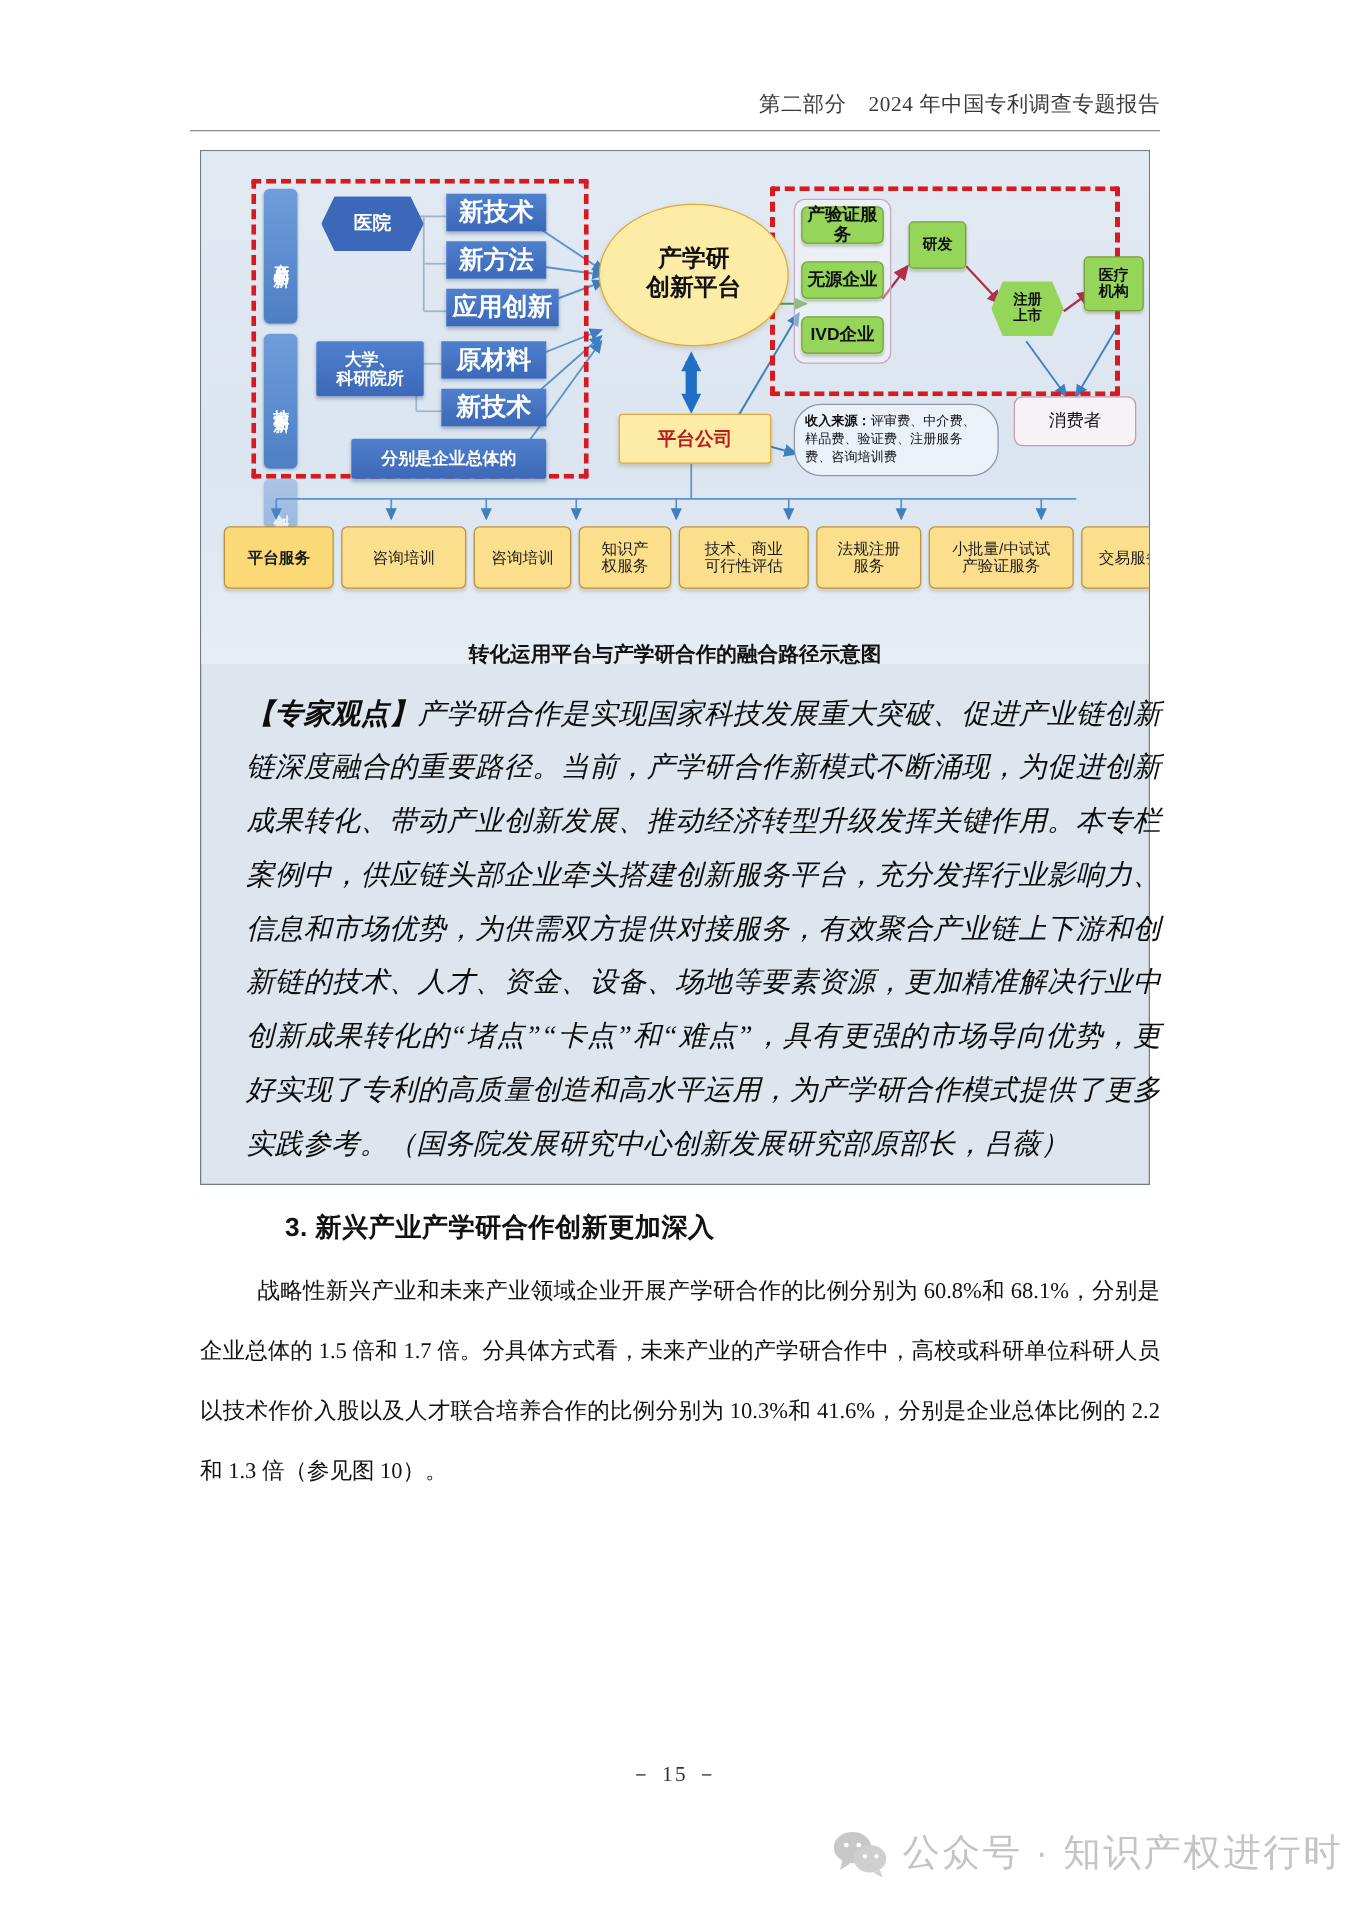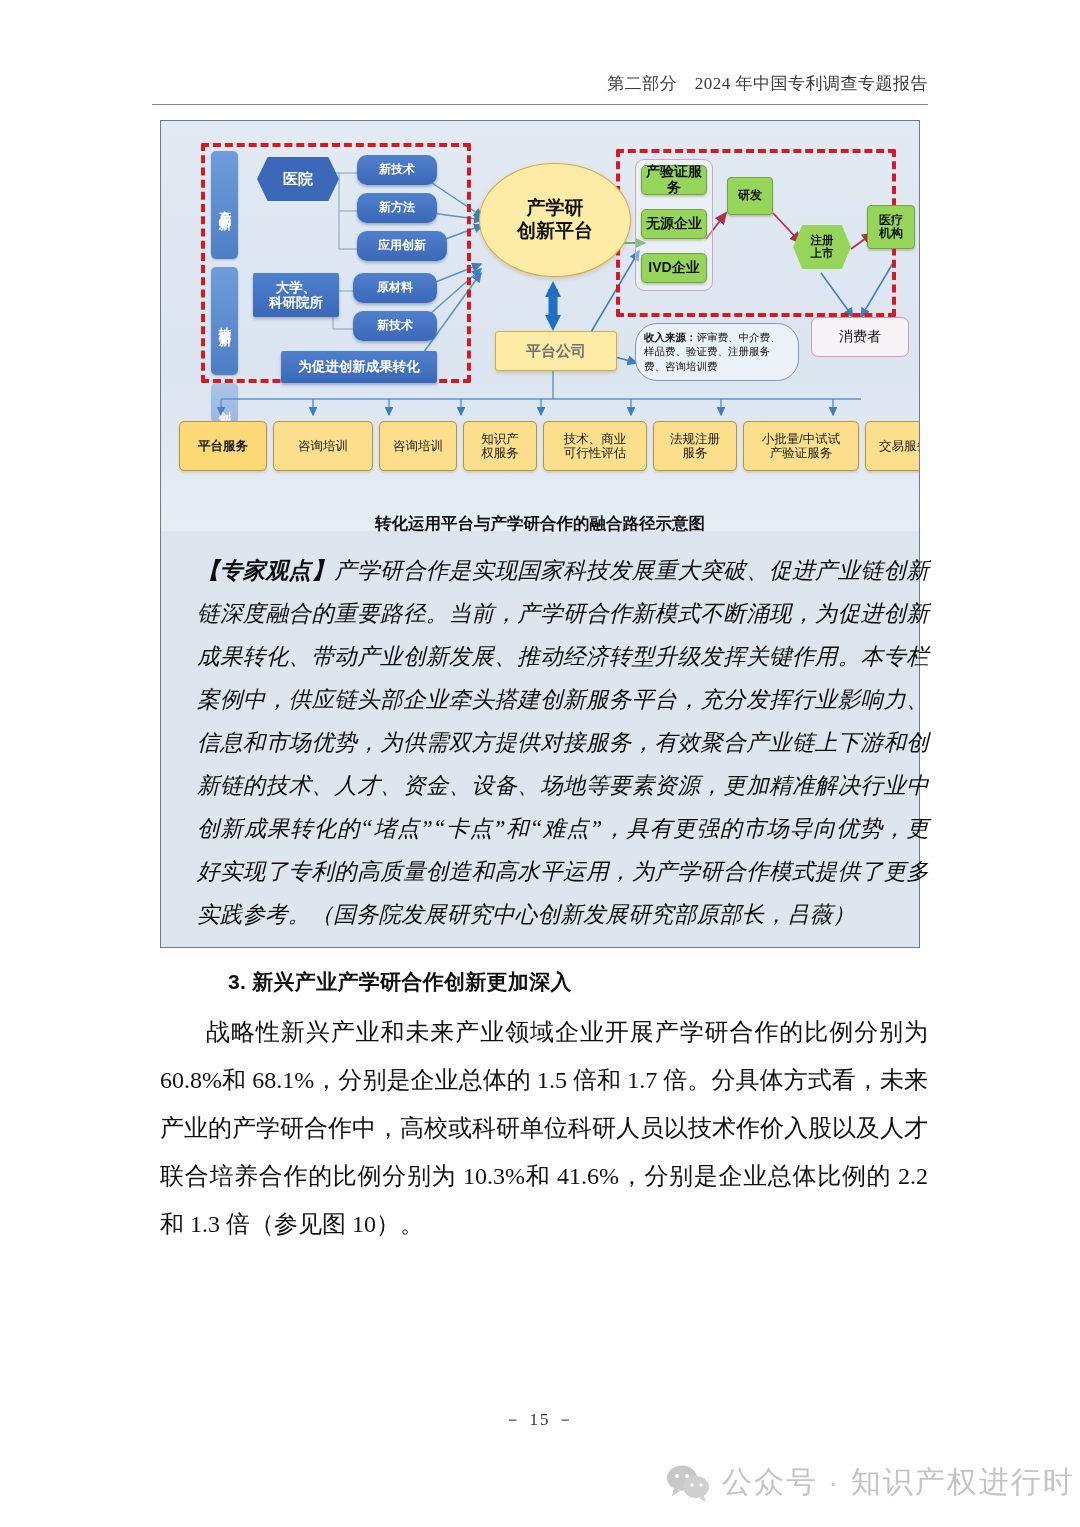--- a/index.html
+++ b/index.html
@@ -62,21 +62,21 @@
   
   .node{
     position:absolute;box-sizing:border-box;
     display:flex;align-items:center;justify-content:center;
     text-align:center;line-height:1.12;
     font-family:"Liberation Sans","DejaVu Sans",sans-serif;
     font-weight:bold;
   }
   .blue{
     background:linear-gradient(180deg,#4f80cd,#3b68b8);
-    color:#ffffff;border-radius:10px;font-size:12px;
+    color:#ffffff;border-radius:0;font-size:20px;
     box-shadow:0 2px 3px rgba(40,70,110,.35);
   }
   .hexb{
     background:#3b68b8;color:#fff;font-size:15px;
     clip-path:polygon(13% 0,87% 0,100% 50%,87% 100%,13% 100%,0 50%);
     box-shadow:none;border-radius:0;
   }
   .bluebox2{
     background:linear-gradient(180deg,#4f80cd,#3b68b8);
     color:#ffffff;border-radius:2px;font-size:13.5px;
@@ -107,21 +107,21 @@
     display:flex;align-items:center;justify-content:center;
     text-align:center;font-weight:bold;font-size:19px;color:#111;
     line-height:1.2;
     font-family:"Liberation Sans","DejaVu Sans",sans-serif;
     box-shadow:0 2px 4px rgba(140,110,40,.25);
   }
   .platformco{
     position:absolute;background:#fdeca6;border:1.4px solid #e0a93a;
     border-radius:3px;
     display:flex;align-items:center;justify-content:center;
-    color:#737373;font-weight:bold;font-size:15px;
+    color:#b91c1c;font-weight:bold;font-size:15px;
     font-family:"Liberation Sans","DejaVu Sans",sans-serif;
     box-shadow:0 2px 3px rgba(140,110,40,.25);
   }
   .consumer{
     position:absolute;background:#f7f2f6;border:1.4px solid #c49ab6;
     border-radius:7px;
     display:flex;align-items:center;justify-content:center;
     font-size:14px;color:#111;font-weight:normal;
     font-family:"Liberation Sans","DejaVu Sans",sans-serif;
   }
@@ -170,21 +170,21 @@
   .quote .lead{font-style:italic;font-weight:bold;}
 
   
   .sec-heading{
     position:absolute;left:228px;top:968px;
     font-family:"Liberation Sans","DejaVu Sans",sans-serif;
     font-weight:bold;font-size:21px;color:#111;letter-spacing:.3px;
   }
   .body-para{
     position:absolute;left:160px;top:1008px;width:768px;
-    font-size:24px;line-height:48px;color:#111;
+    font-size:18px;line-height:48px;color:#111;
     text-align:justify;text-indent:46px;
     font-family:"Liberation Serif","DejaVu Serif",serif;
   }
 
   .page-number{
     position:absolute;left:0;top:1408px;width:1080px;
     text-align:center;font-size:17px;color:#333;letter-spacing:2px;
   }
 
   .watermark{
@@ -286,21 +286,21 @@
       <div class="node blue" style="left:196px;top:72px;width:80px;height:30px;">新方法</div>
       <div class="node blue" style="left:196px;top:110px;width:90px;height:30px;">应用创新</div>
 
       <div class="node bluebox2" style="left:92px;top:152px;width:86px;height:44px;flex-direction:column;">
         <span>大学、</span>
         <span>科研院所</span>
       </div>
 
       <div class="node blue" style="left:192px;top:152px;width:84px;height:30px;">原材料</div>
       <div class="node blue" style="left:192px;top:190px;width:84px;height:30px;">新技术</div>
-      <div class="node bluebox2" style="left:120px;top:230px;width:156px;height:32px;">为促进创新成果转化</div>
+      <div class="node bluebox2" style="left:120px;top:230px;width:156px;height:32px;">分别是企业总体的</div>
 
       <div class="ellipse" style="left:318px;top:42px;width:150px;height:112px;flex-direction:column;">
         <span>产学研</span>
         <span>创新平台</span>
       </div>
 
       <div class="platformco" style="left:334px;top:210px;width:120px;height:38px;">平台公司</div>
 
       <div class="greengroup" style="left:474px;top:38px;width:78px;height:132px;"></div>
       <div class="node green" style="left:480px;top:44px;width:66px;height:30px;">产验证服务</div>

